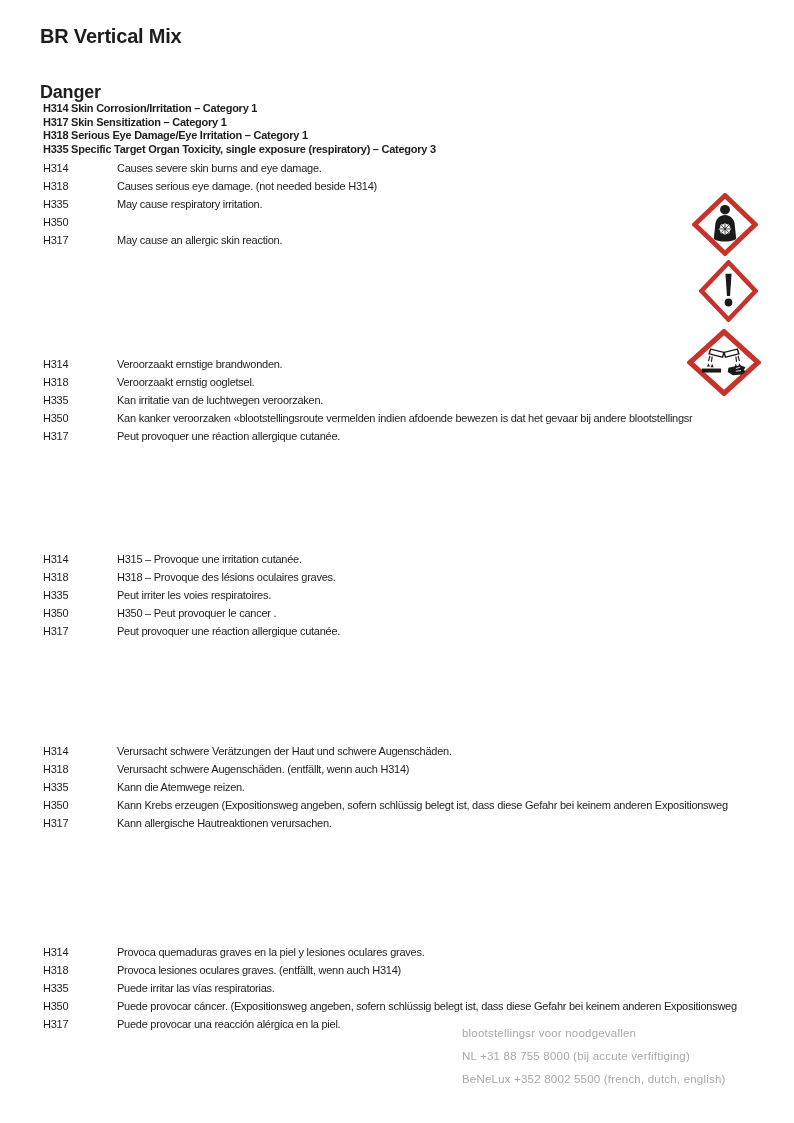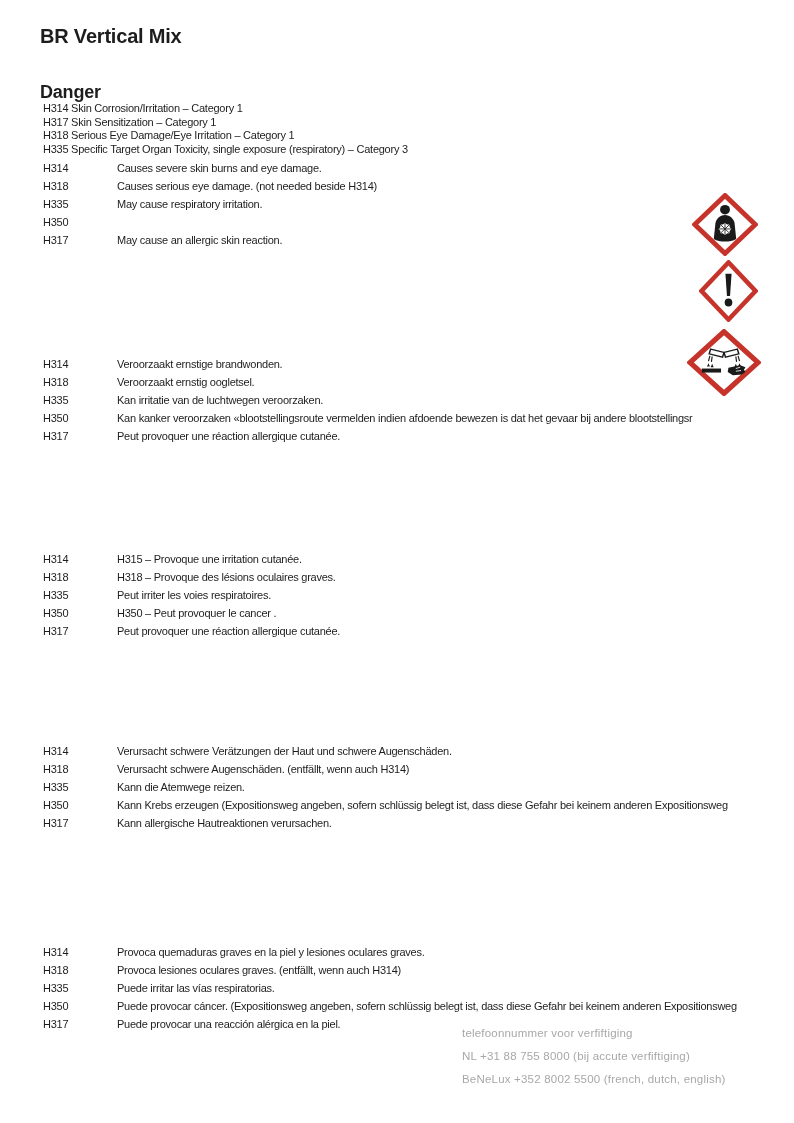--- a/index.html
+++ b/index.html
@@ -16,20 +16,21 @@
     font-size:20px;font-weight:bold;letter-spacing:-0.2px;margin:0;
   }
   .danger{
     position:absolute;left:40px;top:82px;
     font-size:18px;font-weight:bold;letter-spacing:-0.2px;
   }
   .classifications{
     position:absolute;left:43px;top:102px;
     font-size:11px;line-height:13.6px;letter-spacing:-0.25px;
     white-space:nowrap;
+    font-weight:bold;
   }
   .block{position:absolute;left:43px;width:745px;}
   .block-en{top:159px;}
   .block-nl{top:355px;}
   .block-fr{top:550px;}
   .block-de{top:742px;}
   .block-es{top:943px;}
   .row{display:flex;line-height:18px;font-size:11px;letter-spacing:-0.25px;}
   .row .code{width:74px;flex:0 0 74px;}
   .row .text{white-space:nowrap;}
@@ -206,20 +207,20 @@
     <rect x="20" y="59" width="26" height="6" fill="#1a1a1a"></rect>
 
     <path d="M68 30 L50 35 L52 42 L70 37 Z" fill="none" stroke="#1a1a1a" stroke-width="2"></path>
     <path d="M69 40 L71 48 M66 41 L67 49" stroke="#1a1a1a" stroke-width="1.6"></path>
     <path d="M71 51 l2 5 -4 0 z M66 52 l2 5 -4 0 z" fill="#1a1a1a"></path>
     <path d="M56 58 L72 54 L79 57 L77 61 L79 64 L74 68 L62 69 L55 64 Z" fill="#1a1a1a"></path>
     <path d="M72 57 L66 59 M73 62 L66 63" stroke="#ffffff" stroke-width="1.2"></path>
   </svg>
 
   <div class="emergency">
-    <div>telefoonnummer voor verfiftiging</div>
+    <div>blootstellingsr voor noodgevallen</div>
     <div>NL +31 88 755 8000 (bij accute verfiftiging)</div>
     <div>BeNeLux +352 8002 5500 (french, dutch, english)</div>
   </div>
 
   <div class="footer">FormX BV, Kombuisweg 7, NL 1043AV Amsterdam, +31 2041 821 05, info@formx.nl</div>
 
 </div>
 
 </body></html>

